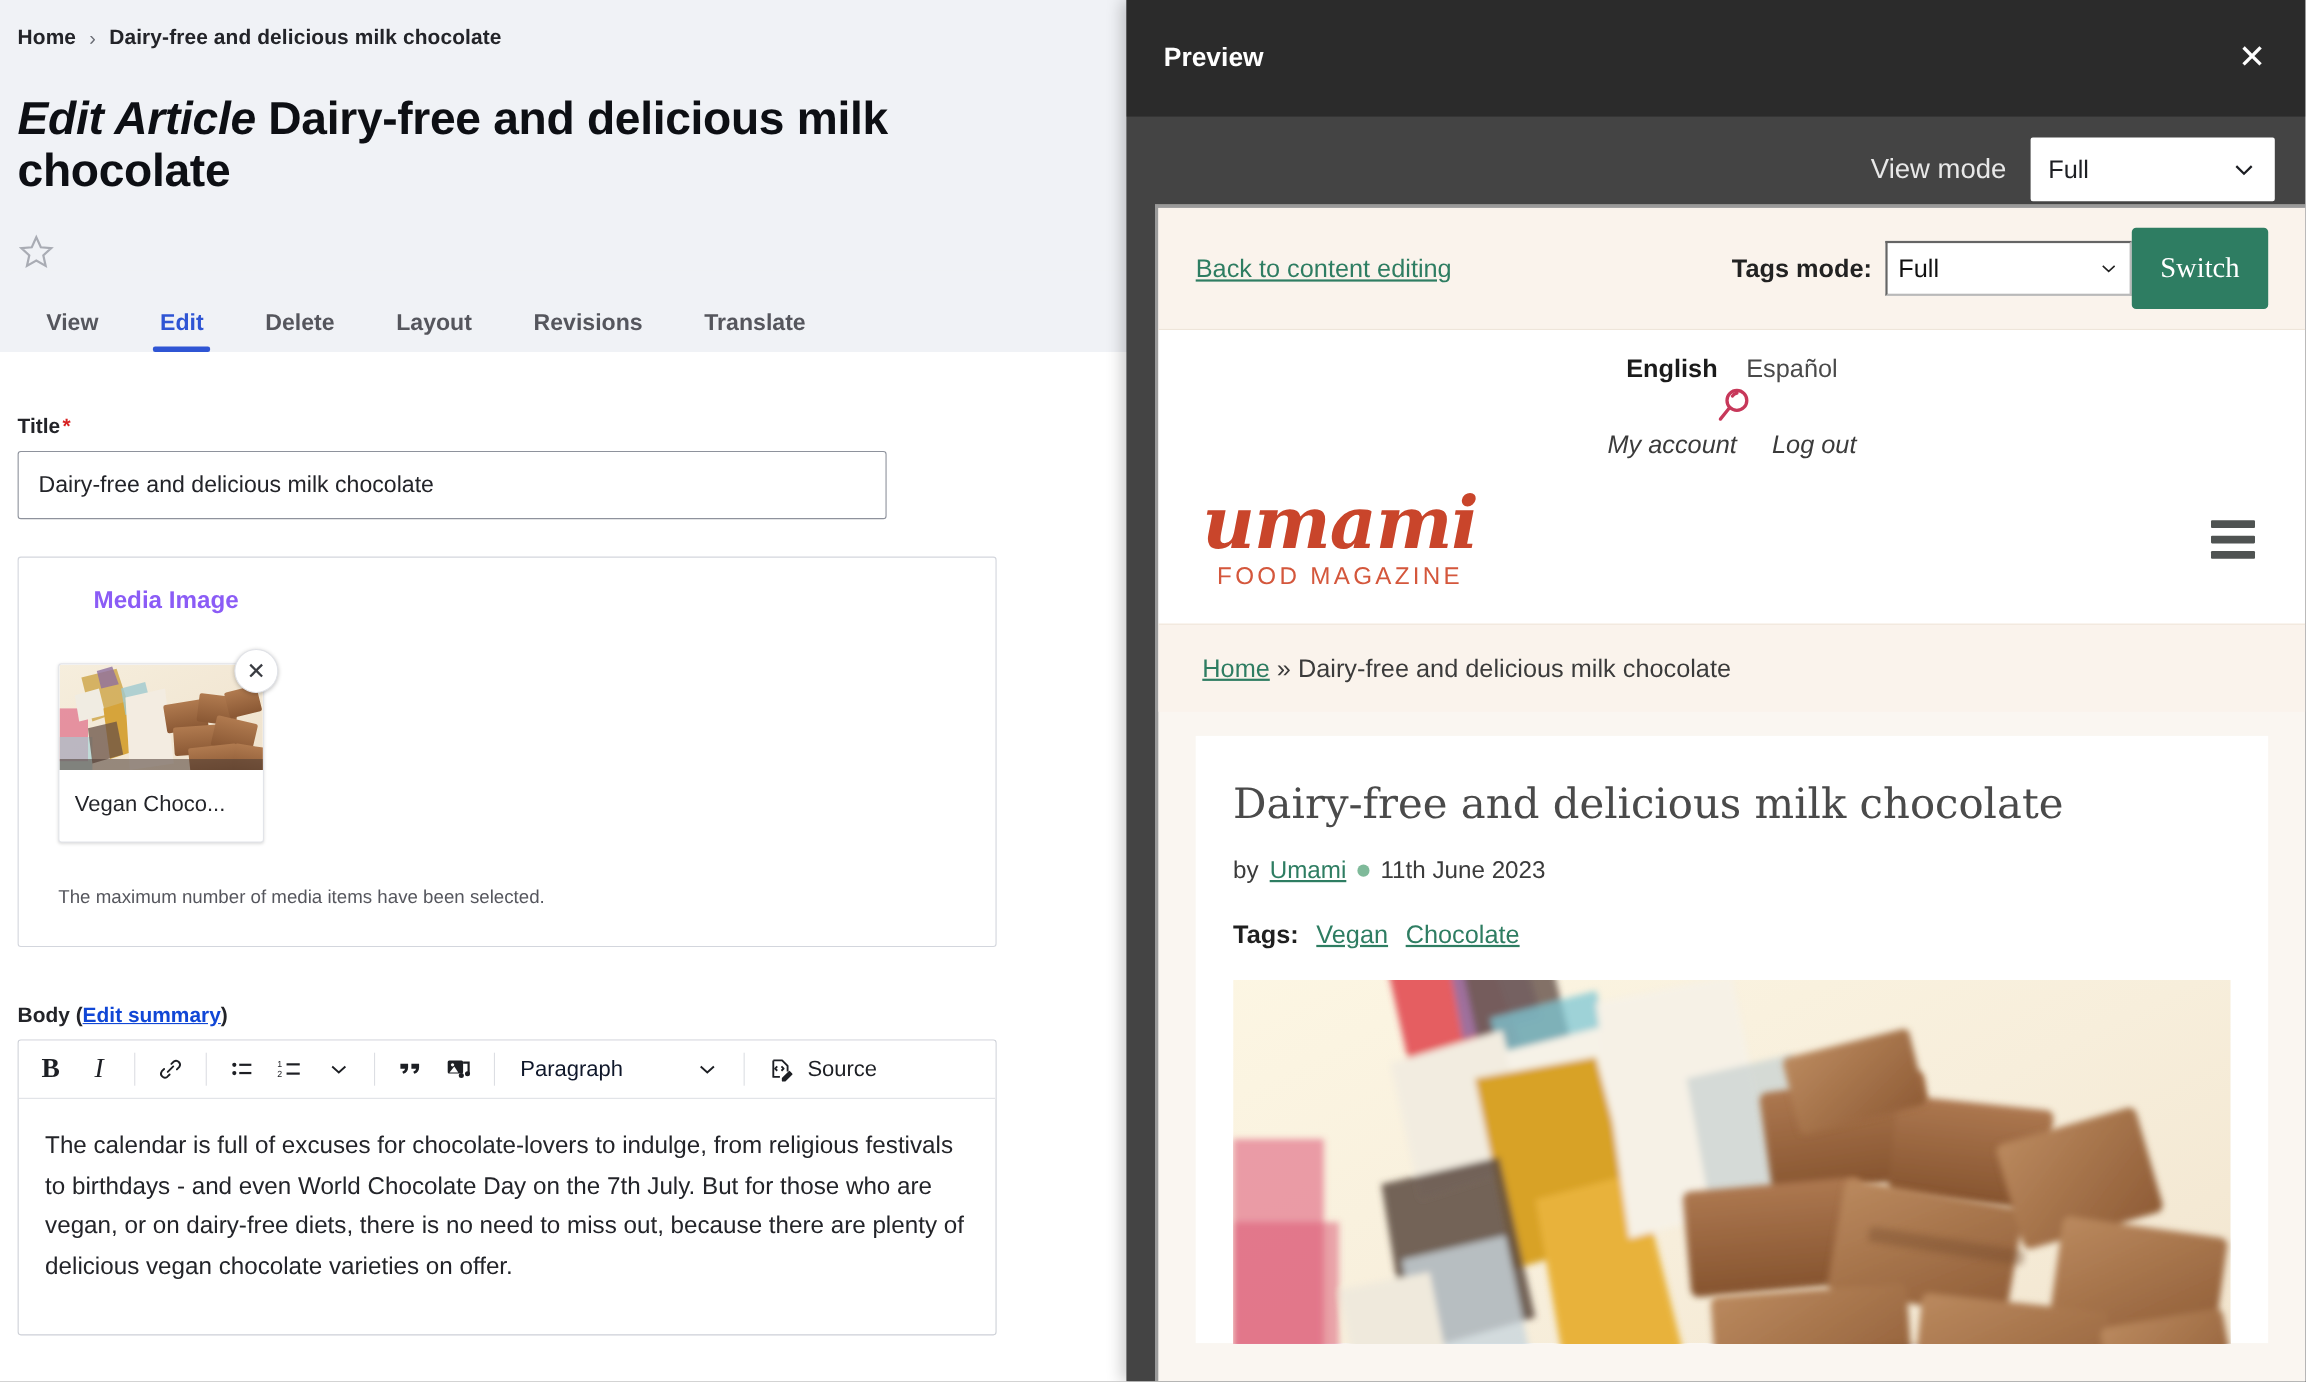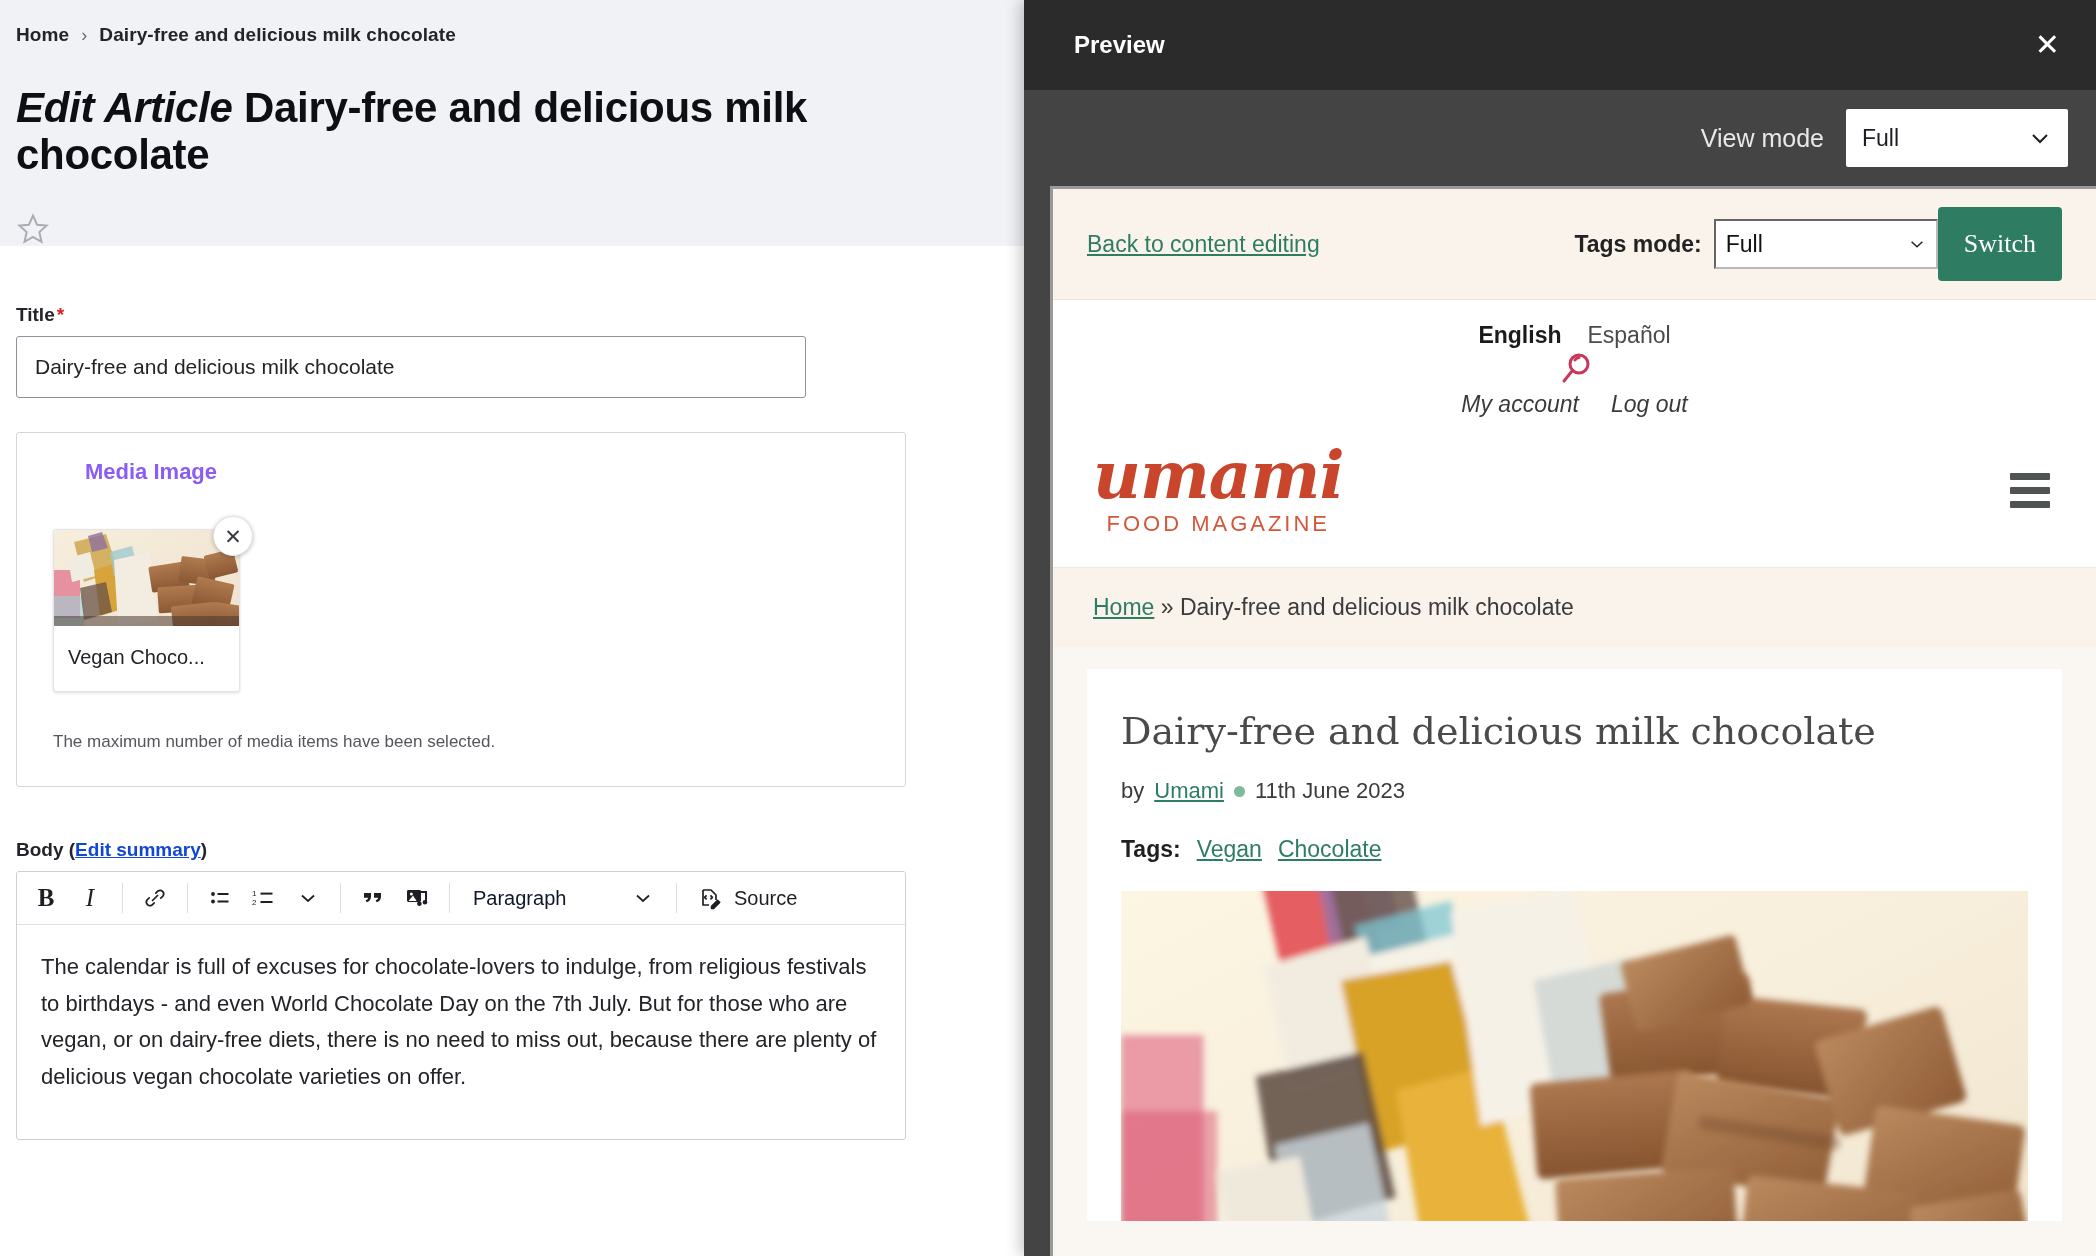--- a/index.html
+++ b/index.html
@@ -115,22 +115,22 @@
   }
 
   
   .preview-panel{
     position:absolute;right:0;top:0;width:1072px;height:1256px;
     background:#444444;
     box-shadow:-4px 0 14px rgba(0,0,0,.22);
     overflow:hidden;
   }
   .preview-topbar{
-    height:90px;background:#2b2b2b;display:flex;align-items:center;justify-content:space-between;
-    padding:0 28px 0 50px;
+    height:106px;background:#2b2b2b;display:flex;align-items:center;justify-content:space-between;
+    padding:0 28px 0 34px;
   }
   .preview-title{font-size:24px;font-weight:700;color:#ffffff;}
   .preview-close{
     font-size:30px;color:#ffffff;cursor:pointer;line-height:1;padding:6px 8px;
     font-family:"Liberation Sans",sans-serif;
   }
   .preview-modebar{
     height:96px;display:flex;align-items:center;justify-content:flex-end;gap:22px;padding:0 28px;
   }
   .preview-modebar .vm-label{font-size:25px;color:#e8e8e8;}
@@ -226,20 +226,28 @@
       </div>
 
       <h1 class="page-title"><em>Edit Article</em> <span>Dairy-free and delicious milk chocolate</span></h1>
 
       <div class="star-wrap">
         <svg class="star-icon" width="34" height="34" viewBox="0 0 24 24" fill="none" stroke="#a9acb4" stroke-width="1.4">
           <polygon points="12,2.6 14.9,9 21.6,9.6 16.5,14.2 18,21 12,17.5 6,21 7.5,14.2 2.4,9.6 9.1,9"></polygon>
         </svg>
       </div>
 
+      <div class="tabs">
+        <div class="tab">View</div>
+        <div class="tab active">Edit</div>
+        <div class="tab">Delete</div>
+        <div class="tab">Layout</div>
+        <div class="tab">Revisions</div>
+        <div class="tab">Translate</div>
+      </div>
     </div>
 
     <div class="admin-body">
 
       <div class="field-label"><span>Title</span><span class="req">*</span></div>
       <input class="text-input" type="text" value="Dairy-free and delicious milk chocolate" style="">
 
       <div class="media-panel">
         <div class="media-panel-title">Media Image</div>
 

